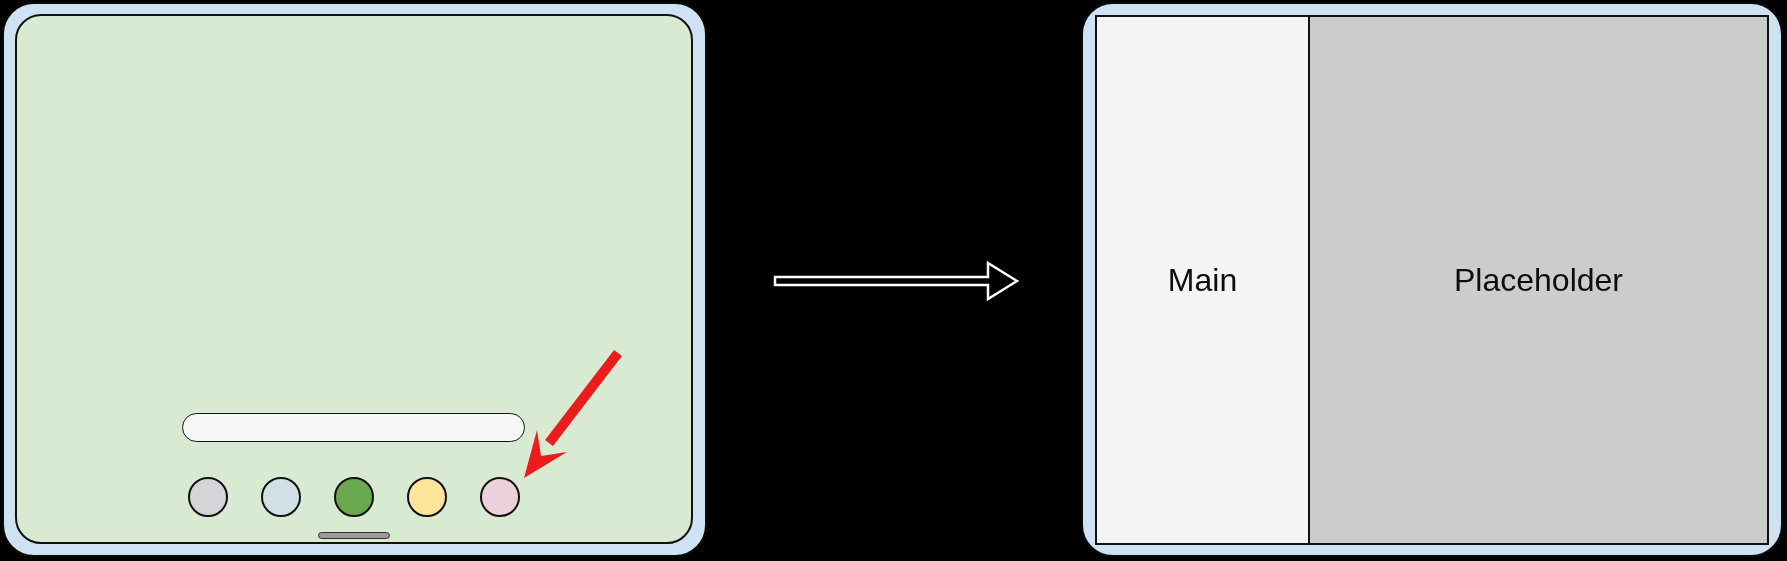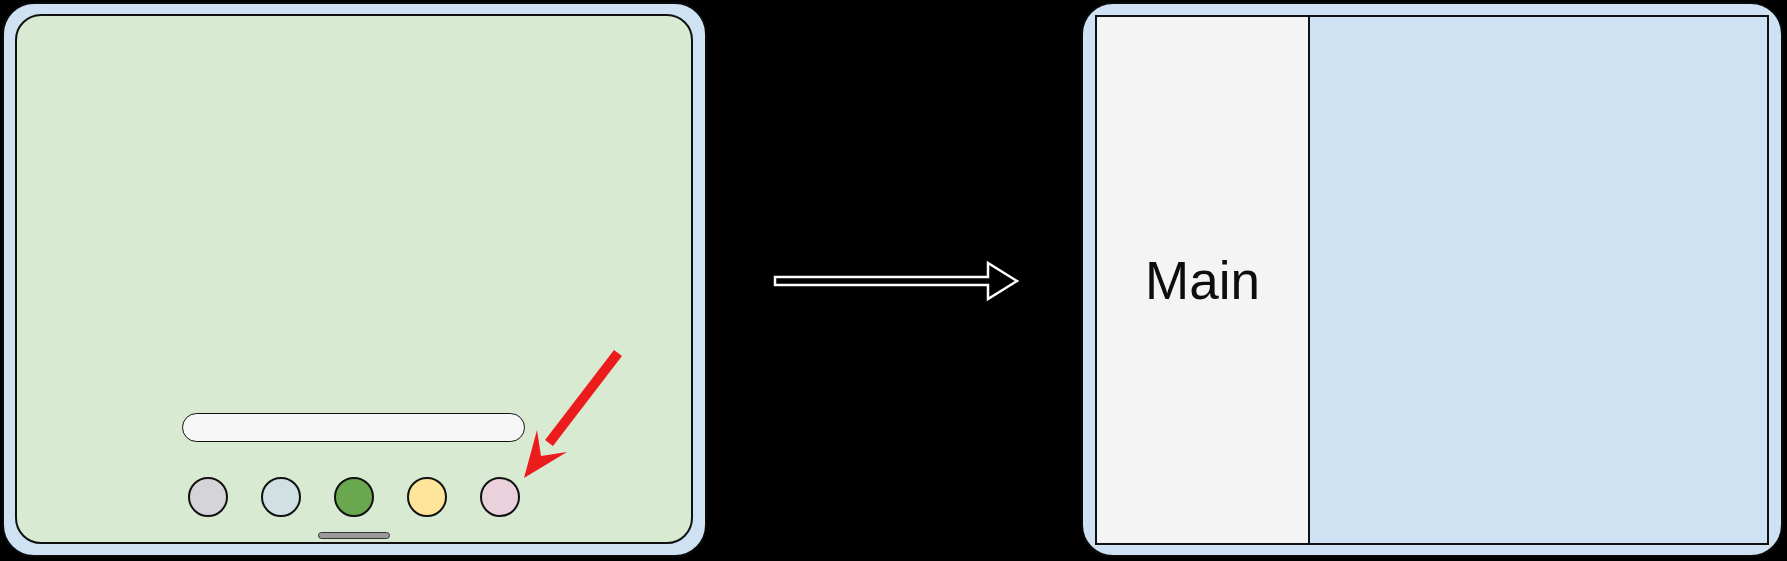--- a/index.html
+++ b/index.html
@@ -81,21 +81,21 @@
     align-items: center;
     justify-content: center;
     box-sizing: border-box;
   }
   #pane-main {
     width: 31.8%;
     border-right: 2px solid #111;
   }
   #pane-placeholder { width: 68.2%; }
   .pane-label {
-    font-size: 53px;
+    font-size: 32px;
     color: #0d0d0d;
     letter-spacing: 0px;
     white-space: nowrap;
   }
 
   
   #overlay {
     position: absolute;
     left: 0; top: 0;
     width: 1787px; height: 561px;
@@ -120,20 +120,23 @@
 
       <div id="home-indicator" style="background: rgb(154, 154, 154);"></div>
     </div>
   </div>
 
   <div id="right-frame" class="device-frame" style="background: rgb(207, 226, 243);">
     <div id="right-screen">
       <div id="pane-main" class="pane" style="background: rgb(244, 244, 244);">
         <span class="pane-label">Main</span>
       </div>
+      <div id="pane-placeholder" class="pane" style="background: rgb(204, 204, 204);">
+        <span class="pane-label">Placeholder</span>
+      </div>
     </div>
   </div>
 
   <svg id="overlay" viewBox="0 0 1787 561" xmlns="http://www.w3.org/2000/svg">
 
     <g>
       <path d="M 775 277 L 988 277 L 988 263 L 1017 281 L 988 299 L 988 285 L 775 285 Z" stroke-width="2.5" stroke-linejoin="miter" style="fill: rgb(0, 0, 0); stroke: rgb(255, 255, 255);"></path>
     </g>
 
     <g>

